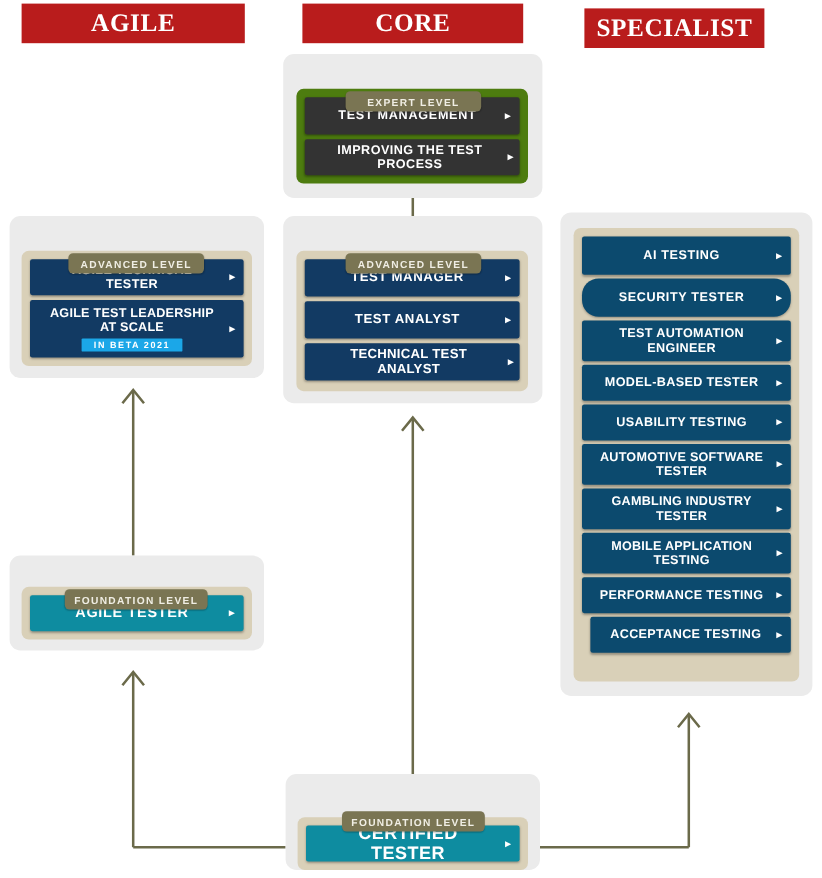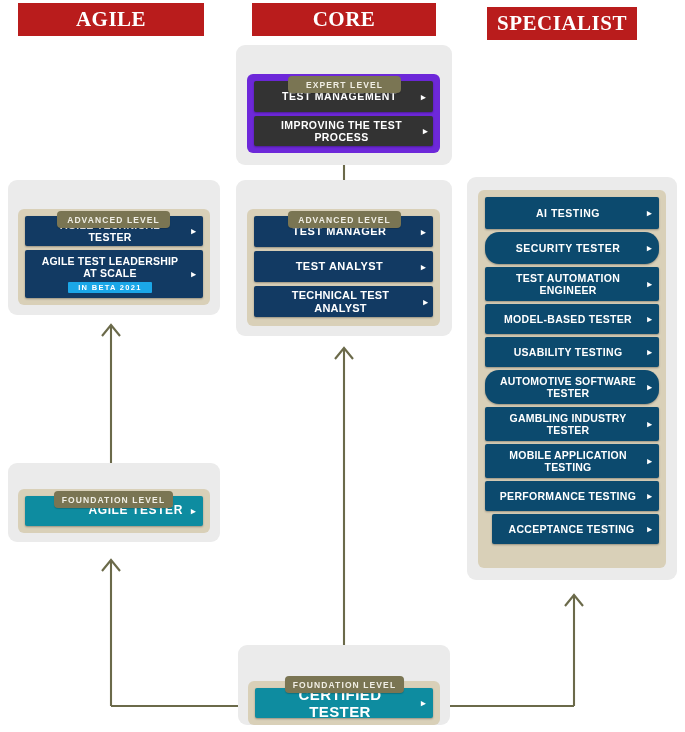--- a/index.html
+++ b/index.html
@@ -51,21 +51,21 @@
   .panel{
     position:absolute;
     background:#d9d0b8;
     border-radius:6px;
     z-index:3;
     padding:7px;
     box-sizing:border-box;
     display:flex;flex-direction:column;
     gap:4px;
   }
-  .panel.gray{background:#6d28d9;}
+  .panel.gray{background:#4d7c0f;}
 
   
   .cert{
     position:relative;
     display:flex;align-items:center;justify-content:center;
     color:#ffffff;
     text-align:center;
     font-weight:bold;
     border-radius:2px;
     box-sizing:border-box;
@@ -204,21 +204,21 @@
       <span class="arrow">▸</span>
     </div>
     <div class="cert spec" style="height:30px;font-size:10.5px;letter-spacing:.3px;">
       <span>MODEL-BASED TESTER</span>
       <span class="arrow">▸</span>
     </div>
     <div class="cert spec" style="height:30px;font-size:10.5px;letter-spacing:.3px;">
       <span>USABILITY TESTING</span>
       <span class="arrow">▸</span>
     </div>
-    <div class="cert spec" style="height:34px;font-size:10.5px;letter-spacing:.2px;border-radius:14px;">
+    <div class="cert spec" style="height:34px;font-size:10.5px;letter-spacing:.2px;">
       <span>AUTOMOTIVE SOFTWARE TESTER</span>
       <span class="arrow">▸</span>
     </div>
     <div class="cert spec" style="height:34px;font-size:10.5px;letter-spacing:.2px;">
       <span>GAMBLING INDUSTRY TESTER</span>
       <span class="arrow">▸</span>
     </div>
     <div class="cert spec" style="height:34px;font-size:10.5px;letter-spacing:.2px;">
       <span>MOBILE APPLICATION TESTING</span>
       <span class="arrow">▸</span>
@@ -231,21 +231,21 @@
       <span>ACCEPTANCE TESTING</span>
       <span class="arrow">▸</span>
     </div>
   </div>
 
   <div class="group" style="left:8px;top:463px;width:212px;height:79px;"></div>
   <div class="level-tab" style="left:54px;top:471px;width:119px;">
     <span>FOUNDATION LEVEL</span>
   </div>
   <div class="panel" style="left:18px;top:489px;width:192px;height:44px;">
-    <div class="cert teal" style="height:30px;font-size:12px;letter-spacing:.6px;justify-content:flex-end;">
+    <div class="cert teal" style="height:30px;font-size:12px;letter-spacing:.6px;">
       <span>AGILE TESTER</span>
       <span class="arrow">▸</span>
     </div>
   </div>
 
   <div class="group" style="left:238px;top:645px;width:212px;height:80px;"></div>
   <div class="level-tab" style="left:285px;top:656px;width:119px;">
     <span>FOUNDATION LEVEL</span>
   </div>
   <div class="panel" style="left:248px;top:673px;width:192px;height:44px;margin-top:8px;">

